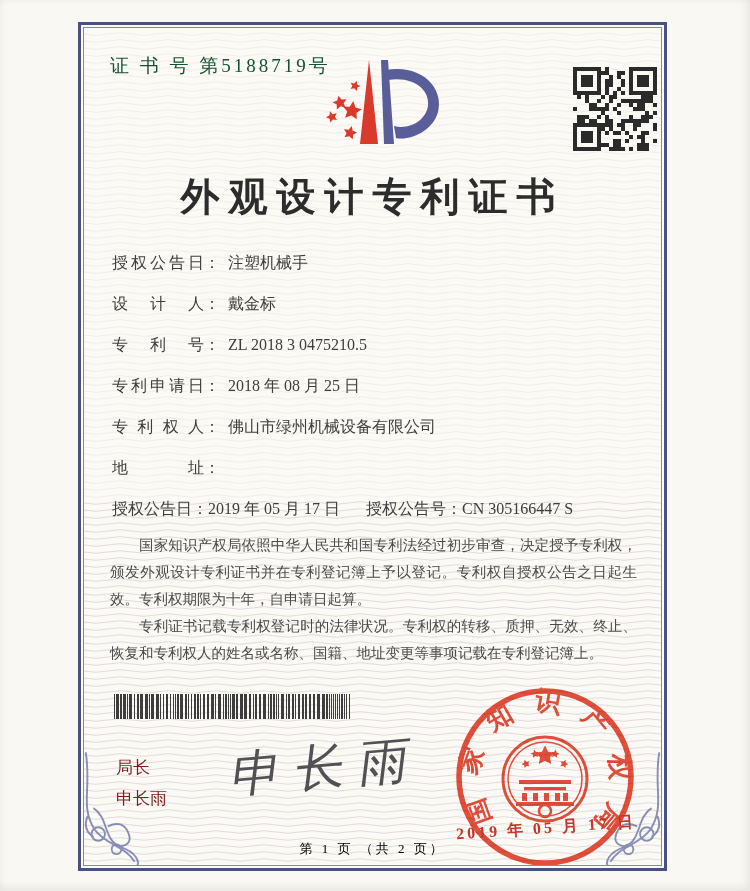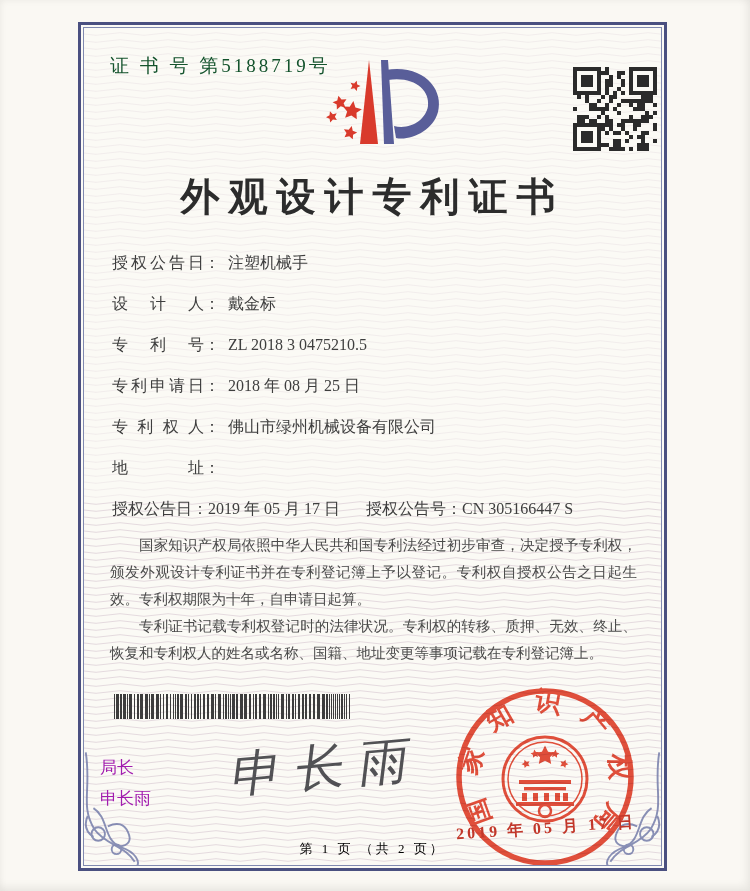--- a/index.html
+++ b/index.html
@@ -34,21 +34,21 @@
   .row .val{flex:1;}
   .row .val.addr{max-width:382px;}
   .grant-row{display:flex;line-height:25px;}
   .grant-row .g2{margin-left:26px;display:flex;}
   .body-text{
     position:absolute;left:26px;right:24px;top:504px;
     font-size:14.5px;line-height:27px;text-align:justify;color:#4a4a4a;
   }
   .body-text p{margin:0;text-indent:2em;}
   .barcode{position:absolute;left:30px;top:666px;width:240px;height:25px;}
-  .director{position:absolute;left:16px;top:724px;font-size:17px;line-height:31px;color:#a21caf;}
+  .director{position:absolute;left:32px;top:724px;font-size:17px;line-height:31px;color:#7f1d1d;}
   .signature{
     position:absolute;left:148px;top:706px;font-size:50px;color:#35353a;
     letter-spacing:14px;transform:rotate(-5deg) skewX(-12deg);opacity:.85;
     white-space:nowrap;
   }
   .seal{position:absolute;left:368px;top:656px;width:186px;height:186px;
     mix-blend-mode:multiply;opacity:.92;}
   .seal-date{
     position:absolute;left:372px;top:790px;font-size:16px;font-weight:bold;
     color:#c2372a;letter-spacing:3px;transform:rotate(-4deg);white-space:nowrap;

